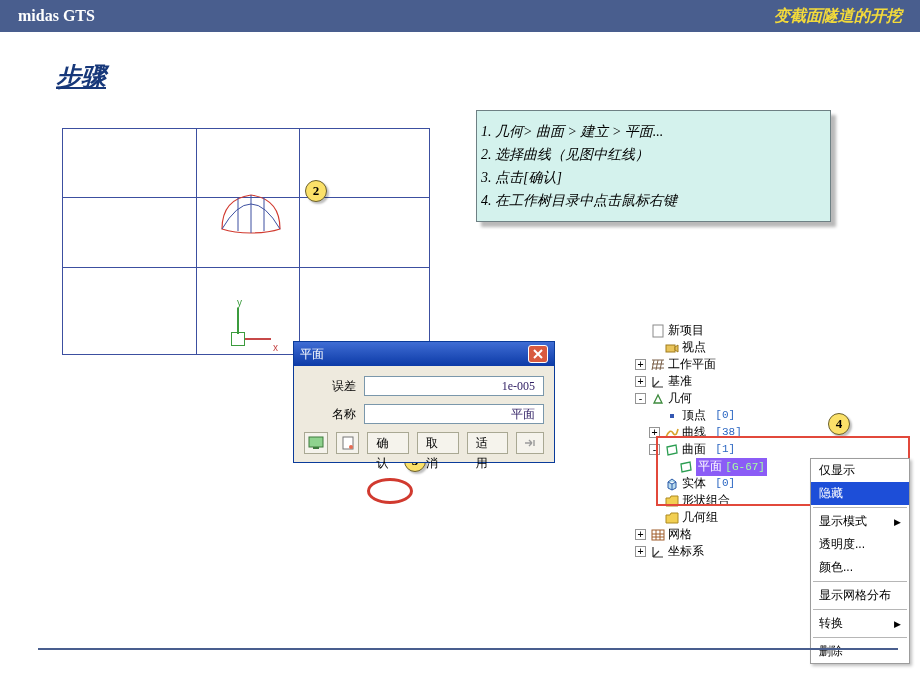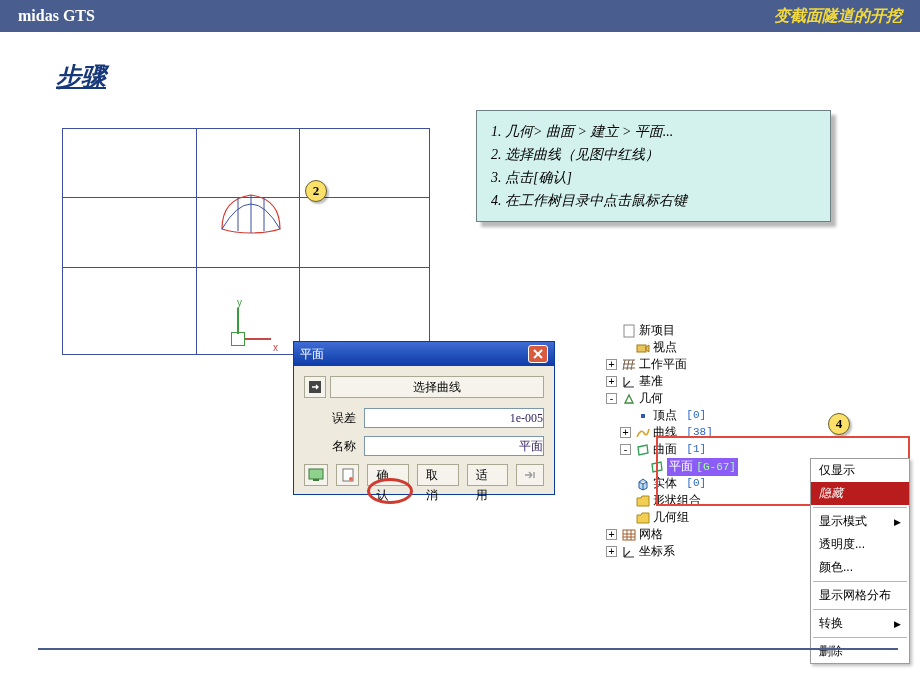--- a/index.html
+++ b/index.html
@@ -45,21 +45,21 @@
       text-decoration: underline;
     }
     .instructions {
       position: absolute;
       top: 110px;
       left: 476px;
       width: 355px;
       background: #d4f2ed;
       border: 1px solid #6e8084;
       box-shadow: 5px 5px 3px #b9b9b9;
-      padding: 9px 14px;
+      padding: 9px 4px;
       font-family: "SimSun", serif;
       font-size: 14px;
       font-style: italic;
       line-height: 1.65;
       color: #000;
     }
     .viewport {
       position: absolute;
       top: 128px;
       left: 62px;
@@ -165,21 +165,21 @@
     }
     .field-row {
       display: flex; align-items: center; margin-bottom: 8px;
       gap: 8px;
     }
     .field-label { width: 52px; text-align: right; }
     .field-input {
       flex: 1; height: 20px;
       border: 1px solid #7a97ab;
       background: #fff;
-      padding: 0 0;
+      padding: 0 8px;
       text-align: right;
       font-family: Tahoma;
       color: #326;
       display: flex; align-items: center; justify-content: flex-end;
     }
     .button-row {
       display: flex; gap: 8px; margin-top: 6px; align-items: center;
     }
     .tool-icon {
       width: 24px; height: 22px;
@@ -196,21 +196,21 @@
     .red-circle {
       position: absolute;
       border: 3px solid #d13a2f;
       border-radius: 50%;
       pointer-events: none;
     }
     .rc1 { top: 478px; left: 367px; width: 46px; height: 26px; }
 
     .tree {
       position: absolute;
-      top: 322px; left: 606px;
+      top: 322px; left: 635px;
       font-size: 12px;
       line-height: 17px;
       color: #000;
     }
     .tree-row {
       display: flex; align-items: center; gap: 3px;
       white-space: nowrap;
       height: 17px;
     }
     .exp {
@@ -244,21 +244,21 @@
       width: 100px;
       background: #fff;
       border: 1px solid #9c9c9c;
       box-shadow: 2px 2px 3px rgba(0,0,0,0.25);
       font-size: 12px;
     }
     .ctx-item {
       padding: 3px 8px;
       display: flex; justify-content: space-between; align-items: center;
     }
-    .ctx-item.hl { background: #b91c1c; color: #fff; font-style: italic; }
+    .ctx-item.hl { background: #1d4ed8; color: #fff; }
     .ctx-sep { height: 1px; background: #b6b6b6; margin: 2px 2px; }
     .ctx-arrow { font-size: 9px; }
 
     .footer-line {
       position: absolute;
       left: 38px; right: 22px; top: 648px;
       height: 2px; background: #495e8e;
     }
   </style>
 </head>
@@ -306,29 +306,20 @@
 <div class="dialog">
   <div class="dialog-title">
     <span>平面</span>
     <span class="close-btn">
       <svg width="10" height="10" viewBox="0 0 10 10">
           <path d="M1 1 L9 9 M9 1 L1 9" stroke="#fff" stroke-width="2"></path>
         </svg>
     </span>
   </div>
   <div class="dialog-body">
-    <div class="select-row">
-      <div class="arrow-btn">
-        <svg width="14" height="14" viewBox="0 0 14 14">
-            <rect x="1" y="1" width="12" height="12" fill="#444"></rect>
-            <path d="M4 7 L10 7 M8 5 L10 7 L8 9" stroke="#fff" stroke-width="1.3" fill="none"></path>
-          </svg>
-      </div>
-      <div class="select-btn">选择曲线</div>
-    </div>
     <div class="field-row">
       <span class="field-label">误差</span>
       <span class="field-input">1e-005</span>
     </div>
     <div class="field-row">
       <span class="field-label">名称</span>
       <span class="field-input">平面</span>
     </div>
     <div class="button-row">
       <div class="tool-icon">

